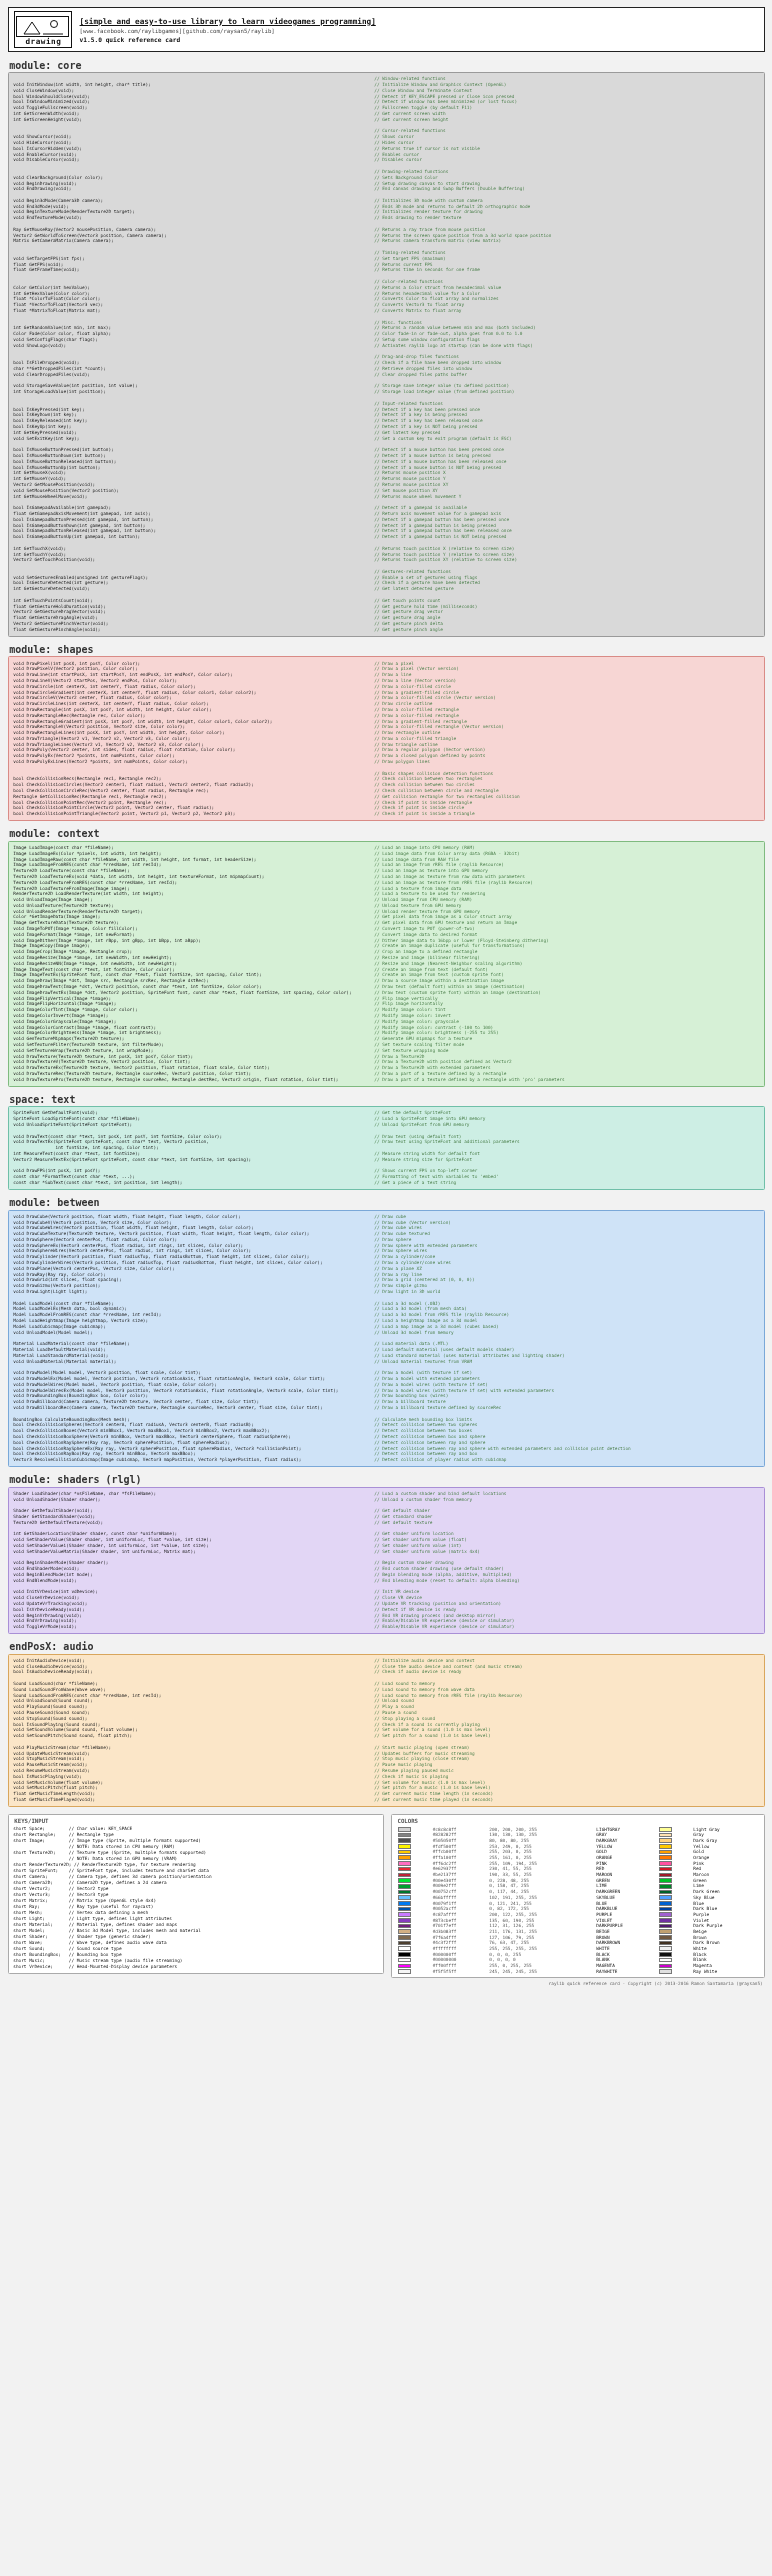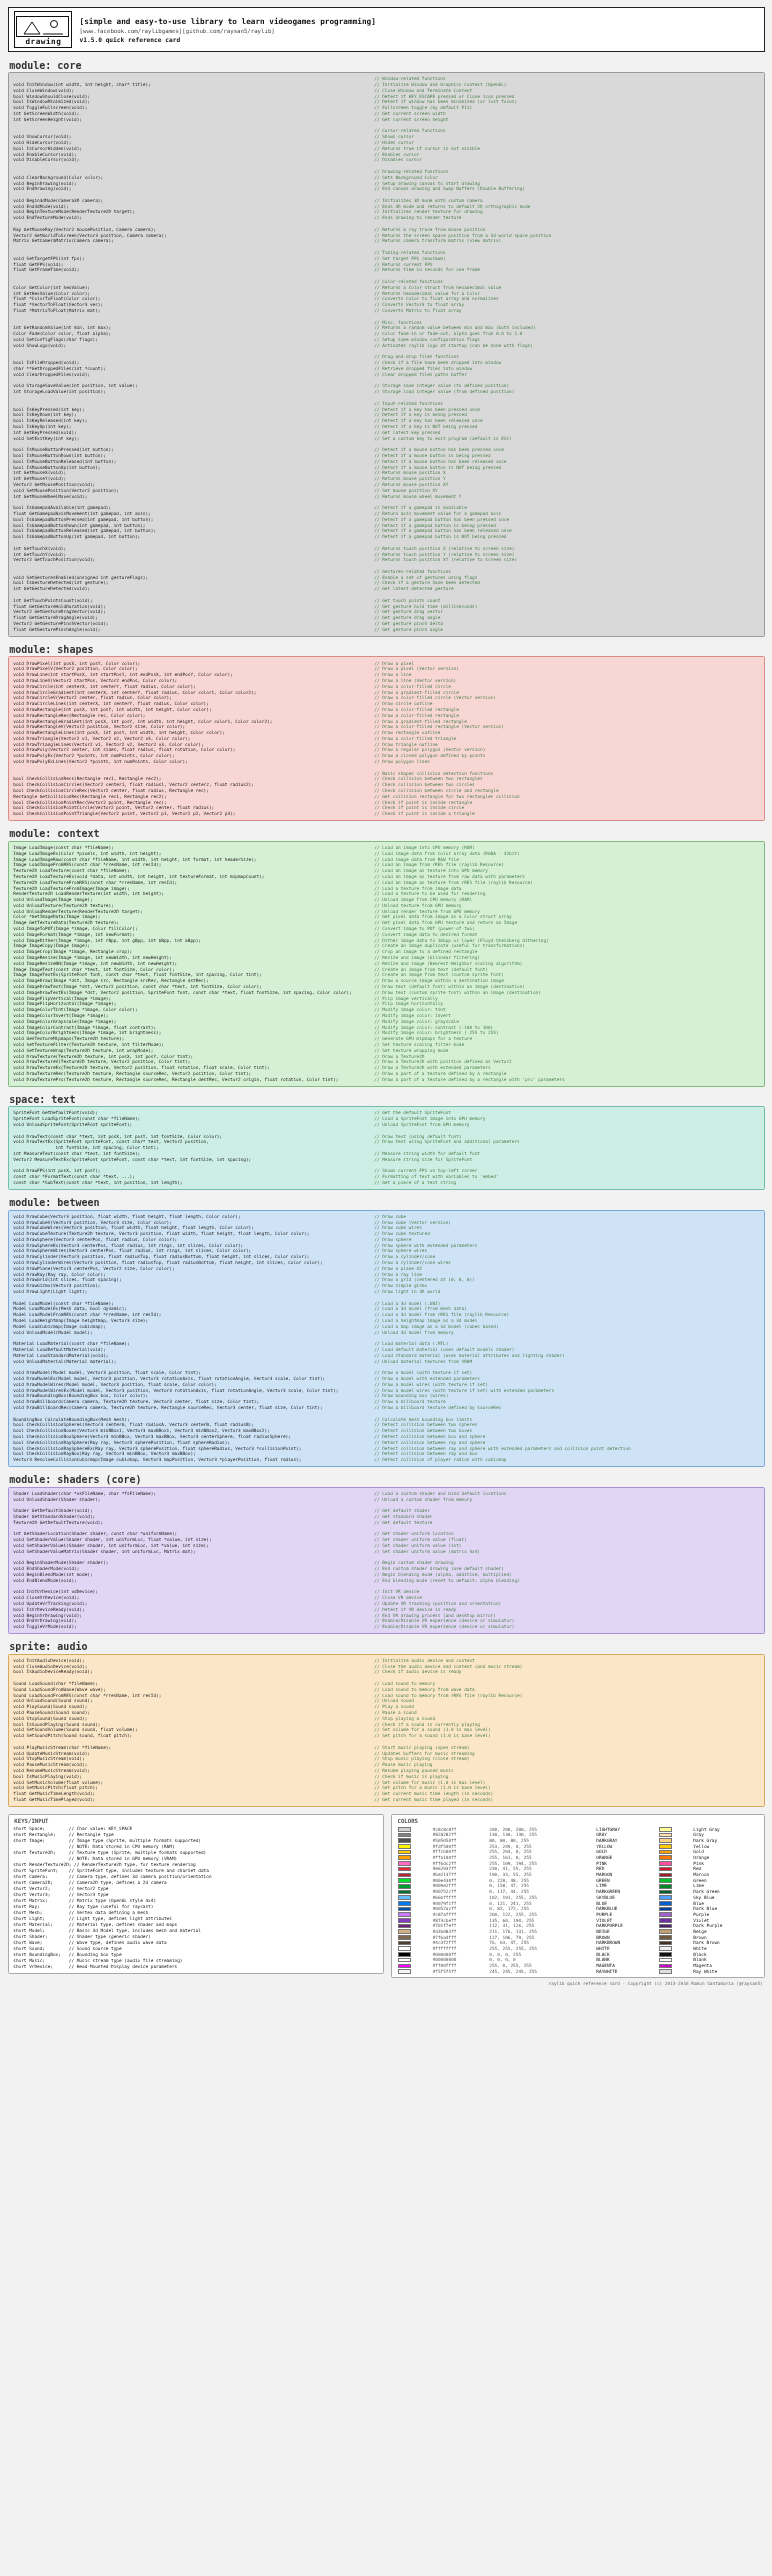--- a/index.html
+++ b/index.html
@@ -18,21 +18,21 @@
     padding:3.1px 5.2px; margin-bottom:7.2px;
   }
   .logo-box {
     width:58px; height:37px; border:1px solid #111; background:#fff;
     display:flex; flex-direction:column; align-items:center; justify-content:flex-end;
     padding-bottom:1.5px; position:relative; flex:0 0 auto;
   }
   .logo-art { position:absolute; top:2.6px; left:0; right:0; height:23px; }
   .logo-text { font-weight:bold; font-size:7.7px; letter-spacing:0.5px; color:#111; }
   .header-texts { display:flex; flex-direction:column; gap:2.1px; }
-  .h-title { font-weight:bold; font-size:7.7px; color:#111; }
+  .h-title { font-weight:bold; font-size:7.7px; color:#111;text-decoration:underline; }
   .h-links { font-size:5.7px; color:#444; }
   .h-sub { font-size:6.2px; color:#111; font-weight:bold; }
 
   
   .module { margin-bottom:7.2px; }
   .module-title { font-size:10px; font-weight:bold; color:#333; margin:0 0 1.5px 1px; }
   .module-body {
     border:1px solid #888; border-radius:1.5px; padding:3.1px 4.1px;
     font-size:4.4px; line-height:5.8px; white-space:pre; overflow:hidden;
   }
@@ -102,25 +102,25 @@
       </div>
       <div class="module">
         <div class="module-title">space: text</div>
         <div class="module-body m-text"><div class="line"><span class="sig">SpriteFont GetDefaultFont(void);</span><span class="cmt">// Get the default SpriteFont</span></div><div class="line"><span class="sig">SpriteFont LoadSpriteFont(const char *fileName);</span><span class="cmt">// Load a SpriteFont image into GPU memory</span></div><div class="line"><span class="sig">void UnloadSpriteFont(SpriteFont spriteFont);</span><span class="cmt">// Unload SpriteFont from GPU memory</span></div><div class="line"><span class="sig"> </span><span class="cmt"></span></div><div class="line"><span class="sig">void DrawText(const char *text, int posX, int posY, int fontSize, Color color);</span><span class="cmt">// Draw text (using default font)</span></div><div class="line"><span class="sig">void DrawTextEx(SpriteFont spriteFont, const char* text, Vector2 position,</span><span class="cmt">// Draw text using SpriteFont and additional parameters</span></div><div class="line"><span class="sig">                int fontSize, int spacing, Color tint);</span><span class="cmt"></span></div><div class="line"><span class="sig">int MeasureText(const char *text, int fontSize);</span><span class="cmt">// Measure string width for default font</span></div><div class="line"><span class="sig">Vector2 MeasureTextEx(SpriteFont spriteFont, const char *text, int fontSize, int spacing);</span><span class="cmt">// Measure string size for SpriteFont</span></div><div class="line"><span class="sig"> </span><span class="cmt"></span></div><div class="line"><span class="sig">void DrawFPS(int posX, int posY);</span><span class="cmt">// Shows current FPS on top-left corner</span></div><div class="line"><span class="sig">const char *FormatText(const char *text, ...);</span><span class="cmt">// Formatting of text with variables to 'embed'</span></div><div class="line"><span class="sig">const char *SubText(const char *text, int position, int length);</span><span class="cmt">// Get a piece of a text string</span></div></div>
       </div>
       <div class="module">
         <div class="module-title">module: between</div>
         <div class="module-body m-models"><div class="line"><span class="sig">void DrawCube(Vector3 position, float width, float height, float length, Color color);</span><span class="cmt">// Draw cube</span></div><div class="line"><span class="sig">void DrawCubeV(Vector3 position, Vector3 size, Color color);</span><span class="cmt">// Draw cube (Vector version)</span></div><div class="line"><span class="sig">void DrawCubeWires(Vector3 position, float width, float height, float length, Color color);</span><span class="cmt">// Draw cube wires</span></div><div class="line"><span class="sig">void DrawCubeTexture(Texture2D texture, Vector3 position, float width, float height, float length, Color color);</span><span class="cmt">// Draw cube textured</span></div><div class="line"><span class="sig">void DrawSphere(Vector3 centerPos, float radius, Color color);</span><span class="cmt">// Draw sphere</span></div><div class="line"><span class="sig">void DrawSphereEx(Vector3 centerPos, float radius, int rings, int slices, Color color);</span><span class="cmt">// Draw sphere with extended parameters</span></div><div class="line"><span class="sig">void DrawSphereWires(Vector3 centerPos, float radius, int rings, int slices, Color color);</span><span class="cmt">// Draw sphere wires</span></div><div class="line"><span class="sig">void DrawCylinder(Vector3 position, float radiusTop, float radiusBottom, float height, int slices, Color color);</span><span class="cmt">// Draw a cylinder/cone</span></div><div class="line"><span class="sig">void DrawCylinderWires(Vector3 position, float radiusTop, float radiusBottom, float height, int slices, Color color);</span><span class="cmt">// Draw a cylinder/cone wires</span></div><div class="line"><span class="sig">void DrawPlane(Vector3 centerPos, Vector2 size, Color color);</span><span class="cmt">// Draw a plane XZ</span></div><div class="line"><span class="sig">void DrawRay(Ray ray, Color color);</span><span class="cmt">// Draw a ray line</span></div><div class="line"><span class="sig">void DrawGrid(int slices, float spacing);</span><span class="cmt">// Draw a grid (centered at (0, 0, 0))</span></div><div class="line"><span class="sig">void DrawGizmo(Vector3 position);</span><span class="cmt">// Draw simple gizmo</span></div><div class="line"><span class="sig">void DrawLight(Light light);</span><span class="cmt">// Draw light in 3D world</span></div><div class="line"><span class="sig"> </span><span class="cmt"></span></div><div class="line"><span class="sig">Model LoadModel(const char *fileName);</span><span class="cmt">// Load a 3d model (.OBJ)</span></div><div class="line"><span class="sig">Model LoadModelEx(Mesh data, bool dynamic);</span><span class="cmt">// Load a 3d model (from mesh data)</span></div><div class="line"><span class="sig">Model LoadModelFromRES(const char *rresName, int resId);</span><span class="cmt">// Load a 3d model from rRES file (raylib Resource)</span></div><div class="line"><span class="sig">Model LoadHeightmap(Image heightmap, Vector3 size);</span><span class="cmt">// Load a heightmap image as a 3d model</span></div><div class="line"><span class="sig">Model LoadCubicmap(Image cubicmap);</span><span class="cmt">// Load a map image as a 3d model (cubes based)</span></div><div class="line"><span class="sig">void UnloadModel(Model model);</span><span class="cmt">// Unload 3d model from memory</span></div><div class="line"><span class="sig"> </span><span class="cmt"></span></div><div class="line"><span class="sig">Material LoadMaterial(const char *fileName);</span><span class="cmt">// Load material data (.MTL)</span></div><div class="line"><span class="sig">Material LoadDefaultMaterial(void);</span><span class="cmt">// Load default material (uses default models shader)</span></div><div class="line"><span class="sig">Material LoadStandardMaterial(void);</span><span class="cmt">// Load standard material (uses material attributes and lighting shader)</span></div><div class="line"><span class="sig">void UnloadMaterial(Material material);</span><span class="cmt">// Unload material textures from VRAM</span></div><div class="line"><span class="sig"> </span><span class="cmt"></span></div><div class="line"><span class="sig">void DrawModel(Model model, Vector3 position, float scale, Color tint);</span><span class="cmt">// Draw a model (with texture if set)</span></div><div class="line"><span class="sig">void DrawModelEx(Model model, Vector3 position, Vector3 rotationAxis, float rotationAngle, Vector3 scale, Color tint);</span><span class="cmt">// Draw a model with extended parameters</span></div><div class="line"><span class="sig">void DrawModelWires(Model model, Vector3 position, float scale, Color color);</span><span class="cmt">// Draw a model wires (with texture if set)</span></div><div class="line"><span class="sig">void DrawModelWiresEx(Model model, Vector3 position, Vector3 rotationAxis, float rotationAngle, Vector3 scale, Color tint);</span><span class="cmt">// Draw a model wires (with texture if set) with extended parameters</span></div><div class="line"><span class="sig">void DrawBoundingBox(BoundingBox box, Color color);</span><span class="cmt">// Draw bounding box (wires)</span></div><div class="line"><span class="sig">void DrawBillboard(Camera camera, Texture2D texture, Vector3 center, float size, Color tint);</span><span class="cmt">// Draw a billboard texture</span></div><div class="line"><span class="sig">void DrawBillboardRec(Camera camera, Texture2D texture, Rectangle sourceRec, Vector3 center, float size, Color tint);</span><span class="cmt">// Draw a billboard texture defined by sourceRec</span></div><div class="line"><span class="sig"> </span><span class="cmt"></span></div><div class="line"><span class="sig">BoundingBox CalculateBoundingBox(Mesh mesh);</span><span class="cmt">// Calculate mesh bounding box limits</span></div><div class="line"><span class="sig">bool CheckCollisionSpheres(Vector3 centerA, float radiusA, Vector3 centerB, float radiusB);</span><span class="cmt">// Detect collision between two spheres</span></div><div class="line"><span class="sig">bool CheckCollisionBoxes(Vector3 minBBox1, Vector3 maxBBox1, Vector3 minBBox2, Vector3 maxBBox2);</span><span class="cmt">// Detect collision between two boxes</span></div><div class="line"><span class="sig">bool CheckCollisionBoxSphere(Vector3 minBBox, Vector3 maxBBox, Vector3 centerSphere, float radiusSphere);</span><span class="cmt">// Detect collision between box and sphere</span></div><div class="line"><span class="sig">bool CheckCollisionRaySphere(Ray ray, Vector3 spherePosition, float sphereRadius);</span><span class="cmt">// Detect collision between ray and sphere</span></div><div class="line"><span class="sig">bool CheckCollisionRaySphereEx(Ray ray, Vector3 spherePosition, float sphereRadius, Vector3 *collisionPoint);</span><span class="cmt">// Detect collision between ray and sphere with extended parameters and collision point detection</span></div><div class="line"><span class="sig">bool CheckCollisionRayBox(Ray ray, Vector3 minBBox, Vector3 maxBBox);</span><span class="cmt">// Detect collision between ray and box</span></div><div class="line"><span class="sig">Vector3 ResolveCollisionCubicmap(Image cubicmap, Vector3 mapPosition, Vector3 *playerPosition, float radius);</span><span class="cmt">// Detect collision of player radius with cubicmap</span></div></div>
       </div>
       <div class="module">
-        <div class="module-title">module: shaders (core)</div>
+        <div class="module-title">module: shaders (rlgl)</div>
         <div class="module-body m-shaders"><div class="line"><span class="sig">Shader LoadShader(char *vsFileName, char *fsFileName);</span><span class="cmt">// Load a custom shader and bind default locations</span></div><div class="line"><span class="sig">void UnloadShader(Shader shader);</span><span class="cmt">// Unload a custom shader from memory</span></div><div class="line"><span class="sig"> </span><span class="cmt"></span></div><div class="line"><span class="sig">Shader GetDefaultShader(void);</span><span class="cmt">// Get default shader</span></div><div class="line"><span class="sig">Shader GetStandardShader(void);</span><span class="cmt">// Get standard shader</span></div><div class="line"><span class="sig">Texture2D GetDefaultTexture(void);</span><span class="cmt">// Get default texture</span></div><div class="line"><span class="sig"> </span><span class="cmt"></span></div><div class="line"><span class="sig">int GetShaderLocation(Shader shader, const char *uniformName);</span><span class="cmt">// Get shader uniform location</span></div><div class="line"><span class="sig">void SetShaderValue(Shader shader, int uniformLoc, float *value, int size);</span><span class="cmt">// Set shader uniform value (float)</span></div><div class="line"><span class="sig">void SetShaderValuei(Shader shader, int uniformLoc, int *value, int size);</span><span class="cmt">// Set shader uniform value (int)</span></div><div class="line"><span class="sig">void SetShaderValueMatrix(Shader shader, int uniformLoc, Matrix mat);</span><span class="cmt">// Set shader uniform value (matrix 4x4)</span></div><div class="line"><span class="sig"> </span><span class="cmt"></span></div><div class="line"><span class="sig">void BeginShaderMode(Shader shader);</span><span class="cmt">// Begin custom shader drawing</span></div><div class="line"><span class="sig">void EndShaderMode(void);</span><span class="cmt">// End custom shader drawing (use default shader)</span></div><div class="line"><span class="sig">void BeginBlendMode(int mode);</span><span class="cmt">// Begin blending mode (alpha, additive, multiplied)</span></div><div class="line"><span class="sig">void EndBlendMode(void);</span><span class="cmt">// End blending mode (reset to default: alpha blending)</span></div><div class="line"><span class="sig"> </span><span class="cmt"></span></div><div class="line"><span class="sig">void InitVrDevice(int vdDevice);</span><span class="cmt">// Init VR device</span></div><div class="line"><span class="sig">void CloseVrDevice(void);</span><span class="cmt">// Close VR device</span></div><div class="line"><span class="sig">void UpdateVrTracking(void);</span><span class="cmt">// Update VR tracking (position and orientation)</span></div><div class="line"><span class="sig">bool IsVrDeviceReady(void);</span><span class="cmt">// Detect if VR device is ready</span></div><div class="line"><span class="sig">void BeginVrDrawing(void);</span><span class="cmt">// End VR drawing process (and desktop mirror)</span></div><div class="line"><span class="sig">void EndVrDrawing(void);</span><span class="cmt">// Enable/Disable VR experience (device or simulator)</span></div><div class="line"><span class="sig">void ToggleVrMode(void);</span><span class="cmt">// Enable/Disable VR experience (device or simulator)</span></div></div>
       </div>
       <div class="module">
-        <div class="module-title">sprite: audio</div>
+        <div class="module-title">endPosX: audio</div>
         <div class="module-body m-audio"><div class="line"><span class="sig">void InitAudioDevice(void);</span><span class="cmt">// Initialize audio device and context</span></div><div class="line"><span class="sig">void CloseAudioDevice(void);</span><span class="cmt">// Close the audio device and context (and music stream)</span></div><div class="line"><span class="sig">bool IsAudioDeviceReady(void);</span><span class="cmt">// Check if audio device is ready</span></div><div class="line"><span class="sig"> </span><span class="cmt"></span></div><div class="line"><span class="sig">Sound LoadSound(char *fileName);</span><span class="cmt">// Load sound to memory</span></div><div class="line"><span class="sig">Sound LoadSoundFromWave(Wave wave);</span><span class="cmt">// Load sound to memory from wave data</span></div><div class="line"><span class="sig">Sound LoadSoundFromRES(const char *rresName, int resId);</span><span class="cmt">// Load sound to memory from rRES file (raylib Resource)</span></div><div class="line"><span class="sig">void UnloadSound(Sound sound);</span><span class="cmt">// Unload sound</span></div><div class="line"><span class="sig">void PlaySound(Sound sound);</span><span class="cmt">// Play a sound</span></div><div class="line"><span class="sig">void PauseSound(Sound sound);</span><span class="cmt">// Pause a sound</span></div><div class="line"><span class="sig">void StopSound(Sound sound);</span><span class="cmt">// Stop playing a sound</span></div><div class="line"><span class="sig">bool IsSoundPlaying(Sound sound);</span><span class="cmt">// Check if a sound is currently playing</span></div><div class="line"><span class="sig">void SetSoundVolume(Sound sound, float volume);</span><span class="cmt">// Set volume for a sound (1.0 is max level)</span></div><div class="line"><span class="sig">void SetSoundPitch(Sound sound, float pitch);</span><span class="cmt">// Set pitch for a sound (1.0 is base level)</span></div><div class="line"><span class="sig"> </span><span class="cmt"></span></div><div class="line"><span class="sig">void PlayMusicStream(char *fileName);</span><span class="cmt">// Start music playing (open stream)</span></div><div class="line"><span class="sig">void UpdateMusicStream(void);</span><span class="cmt">// Updates buffers for music streaming</span></div><div class="line"><span class="sig">void StopMusicStream(void);</span><span class="cmt">// Stop music playing (close stream)</span></div><div class="line"><span class="sig">void PauseMusicStream(void);</span><span class="cmt">// Pause music playing</span></div><div class="line"><span class="sig">void ResumeMusicStream(void);</span><span class="cmt">// Resume playing paused music</span></div><div class="line"><span class="sig">bool IsMusicPlaying(void);</span><span class="cmt">// Check if music is playing</span></div><div class="line"><span class="sig">void SetMusicVolume(float volume);</span><span class="cmt">// Set volume for music (1.0 is max level)</span></div><div class="line"><span class="sig">void SetMusicPitch(float pitch);</span><span class="cmt">// Set pitch for a music (1.0 is base level)</span></div><div class="line"><span class="sig">float GetMusicTimeLength(void);</span><span class="cmt">// Get current music time length (in seconds)</span></div><div class="line"><span class="sig">float GetMusicTimePlayed(void);</span><span class="cmt">// Get current music time played (in seconds)</span></div></div>
       </div>
     </div>
 
   <div class="bottom">
     <div class="panel keys">
       <div class="panel-title">KEYS/INPUT</div>
       <div id="keys-lines">
           <div class="kline kkey">short Space;         // Char value: KEY_SPACE</div>
           <div class="kline kkey">short Rectangle;     // Rectangle type</div>

